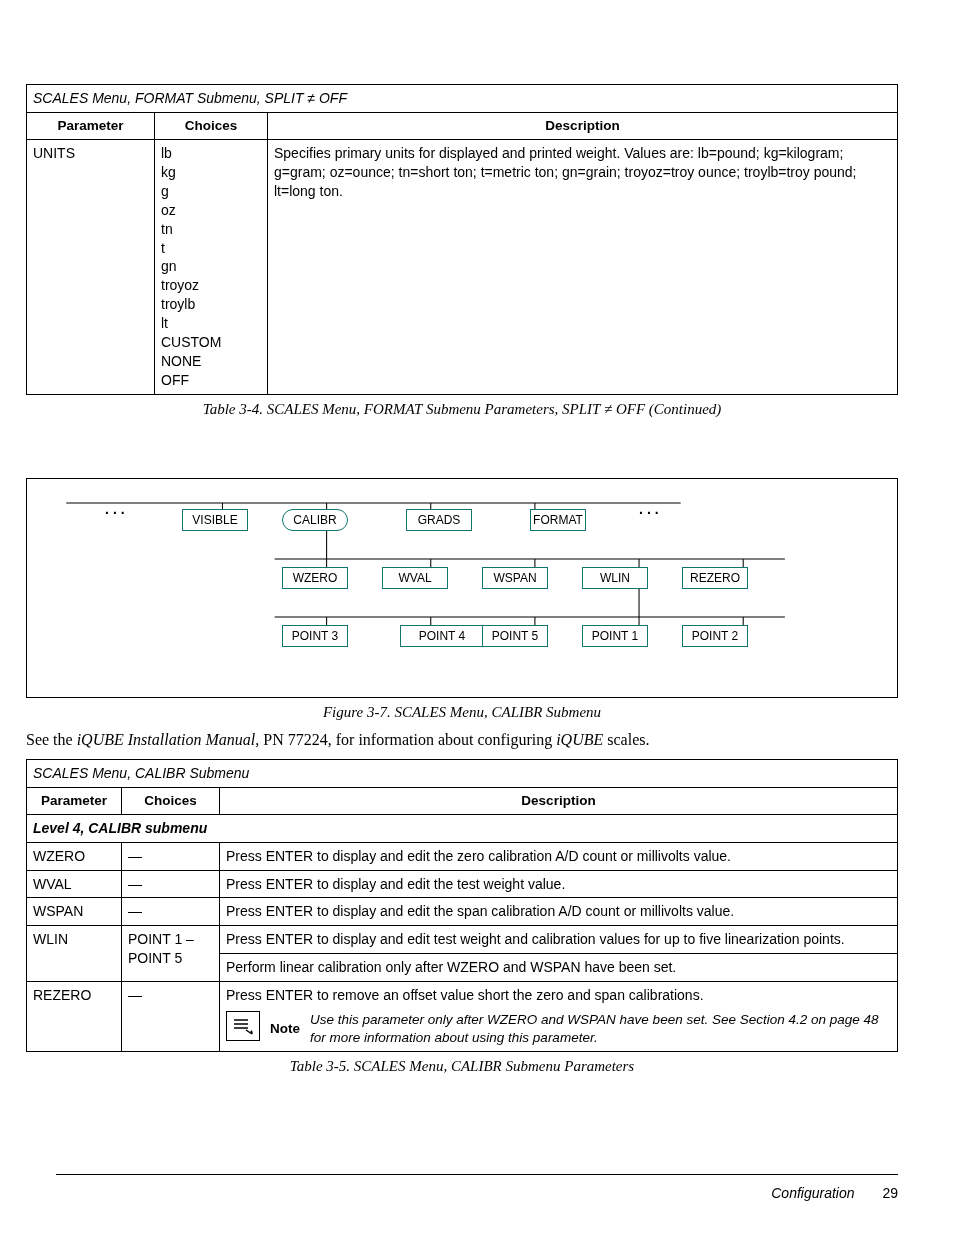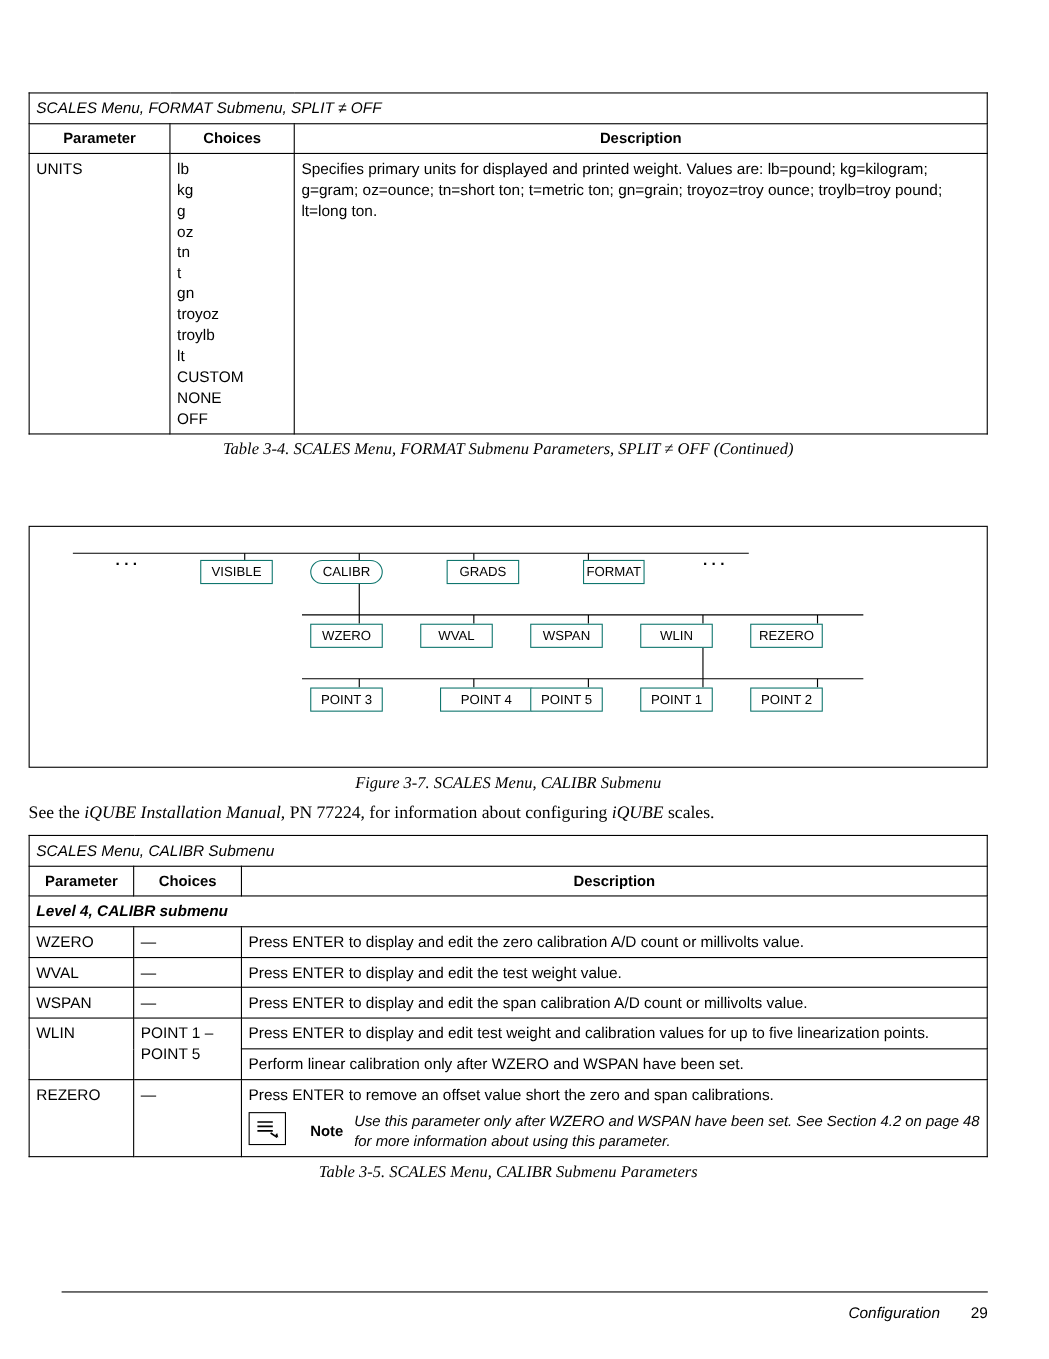--- a/index.html
+++ b/index.html
@@ -126,21 +126,20 @@
     align-items: center;
     justify-content: center;
     flex-shrink: 0;
   }
   .note-icon svg { width: 22px; height: 18px; }
   .note-label {
     font-weight: bold;
     font-style: normal;
     font-family: Helvetica, Arial, sans-serif;
     align-self: center;
-    margin-left: 12px;
   }
 
   
   .footer {
     position: absolute;
     bottom: 34px;
     right: 56px;
     font-family: Helvetica, Arial, sans-serif;
     font-size: 14px;
   }

